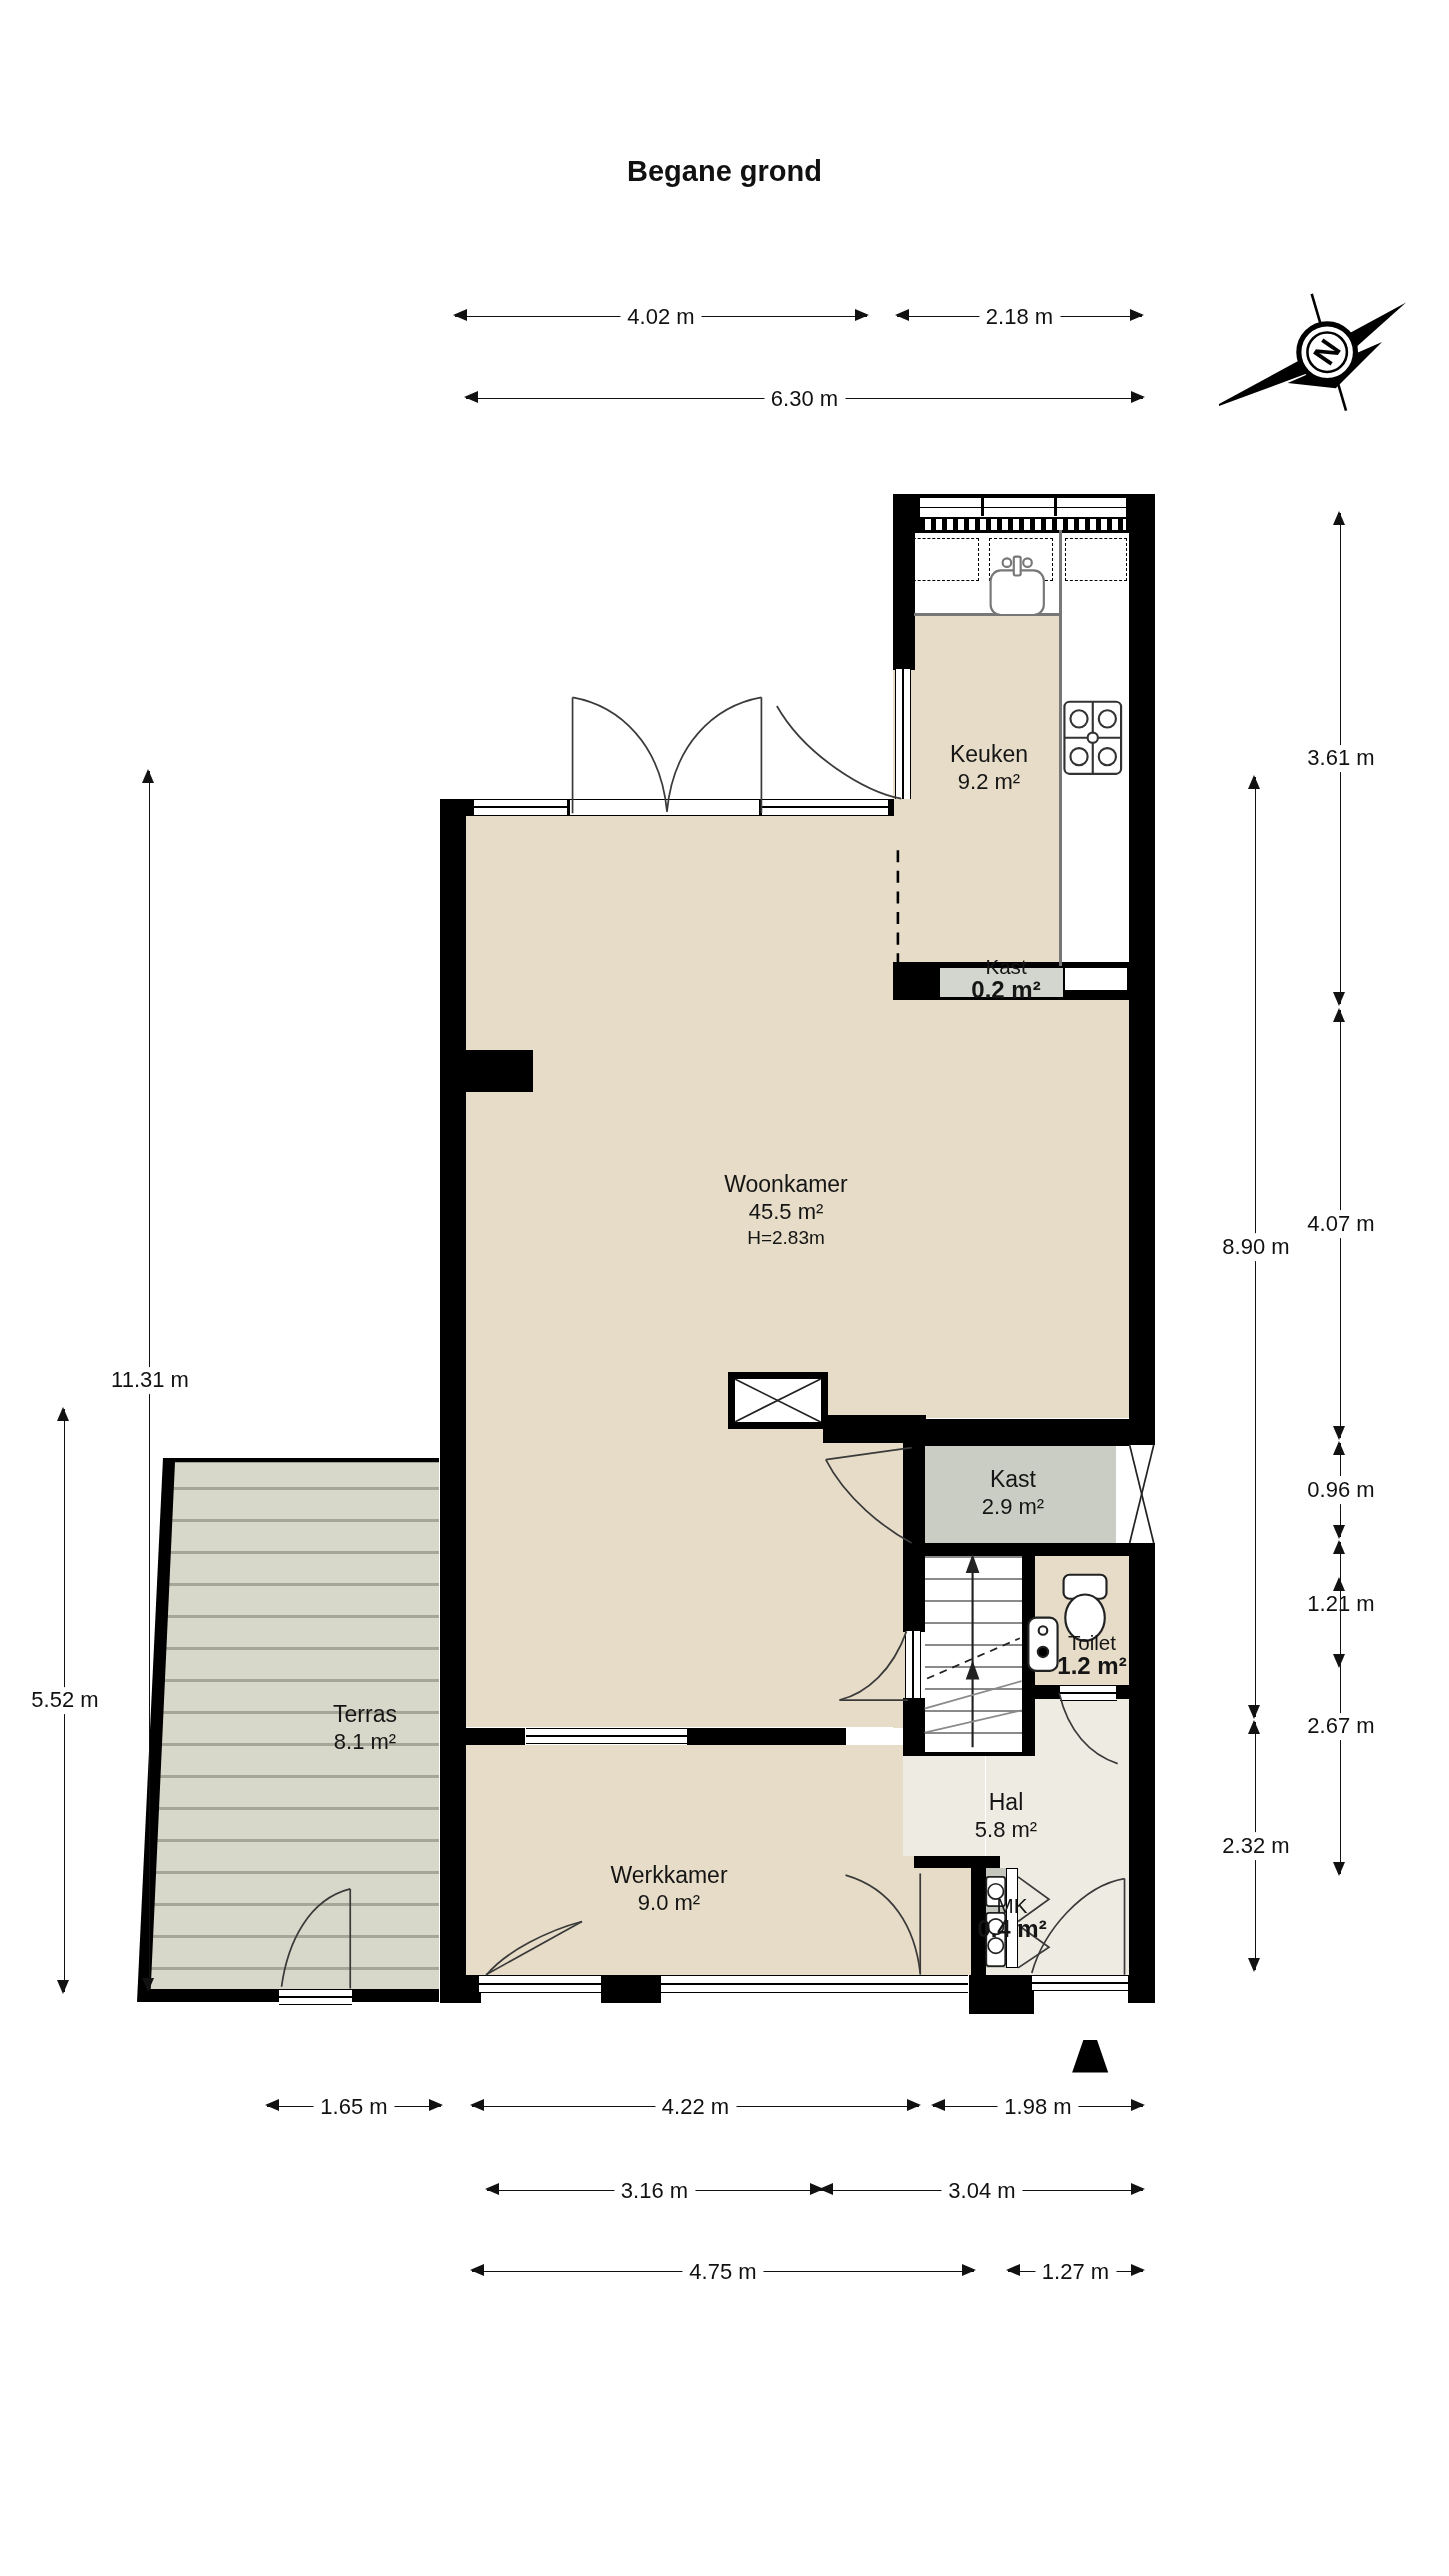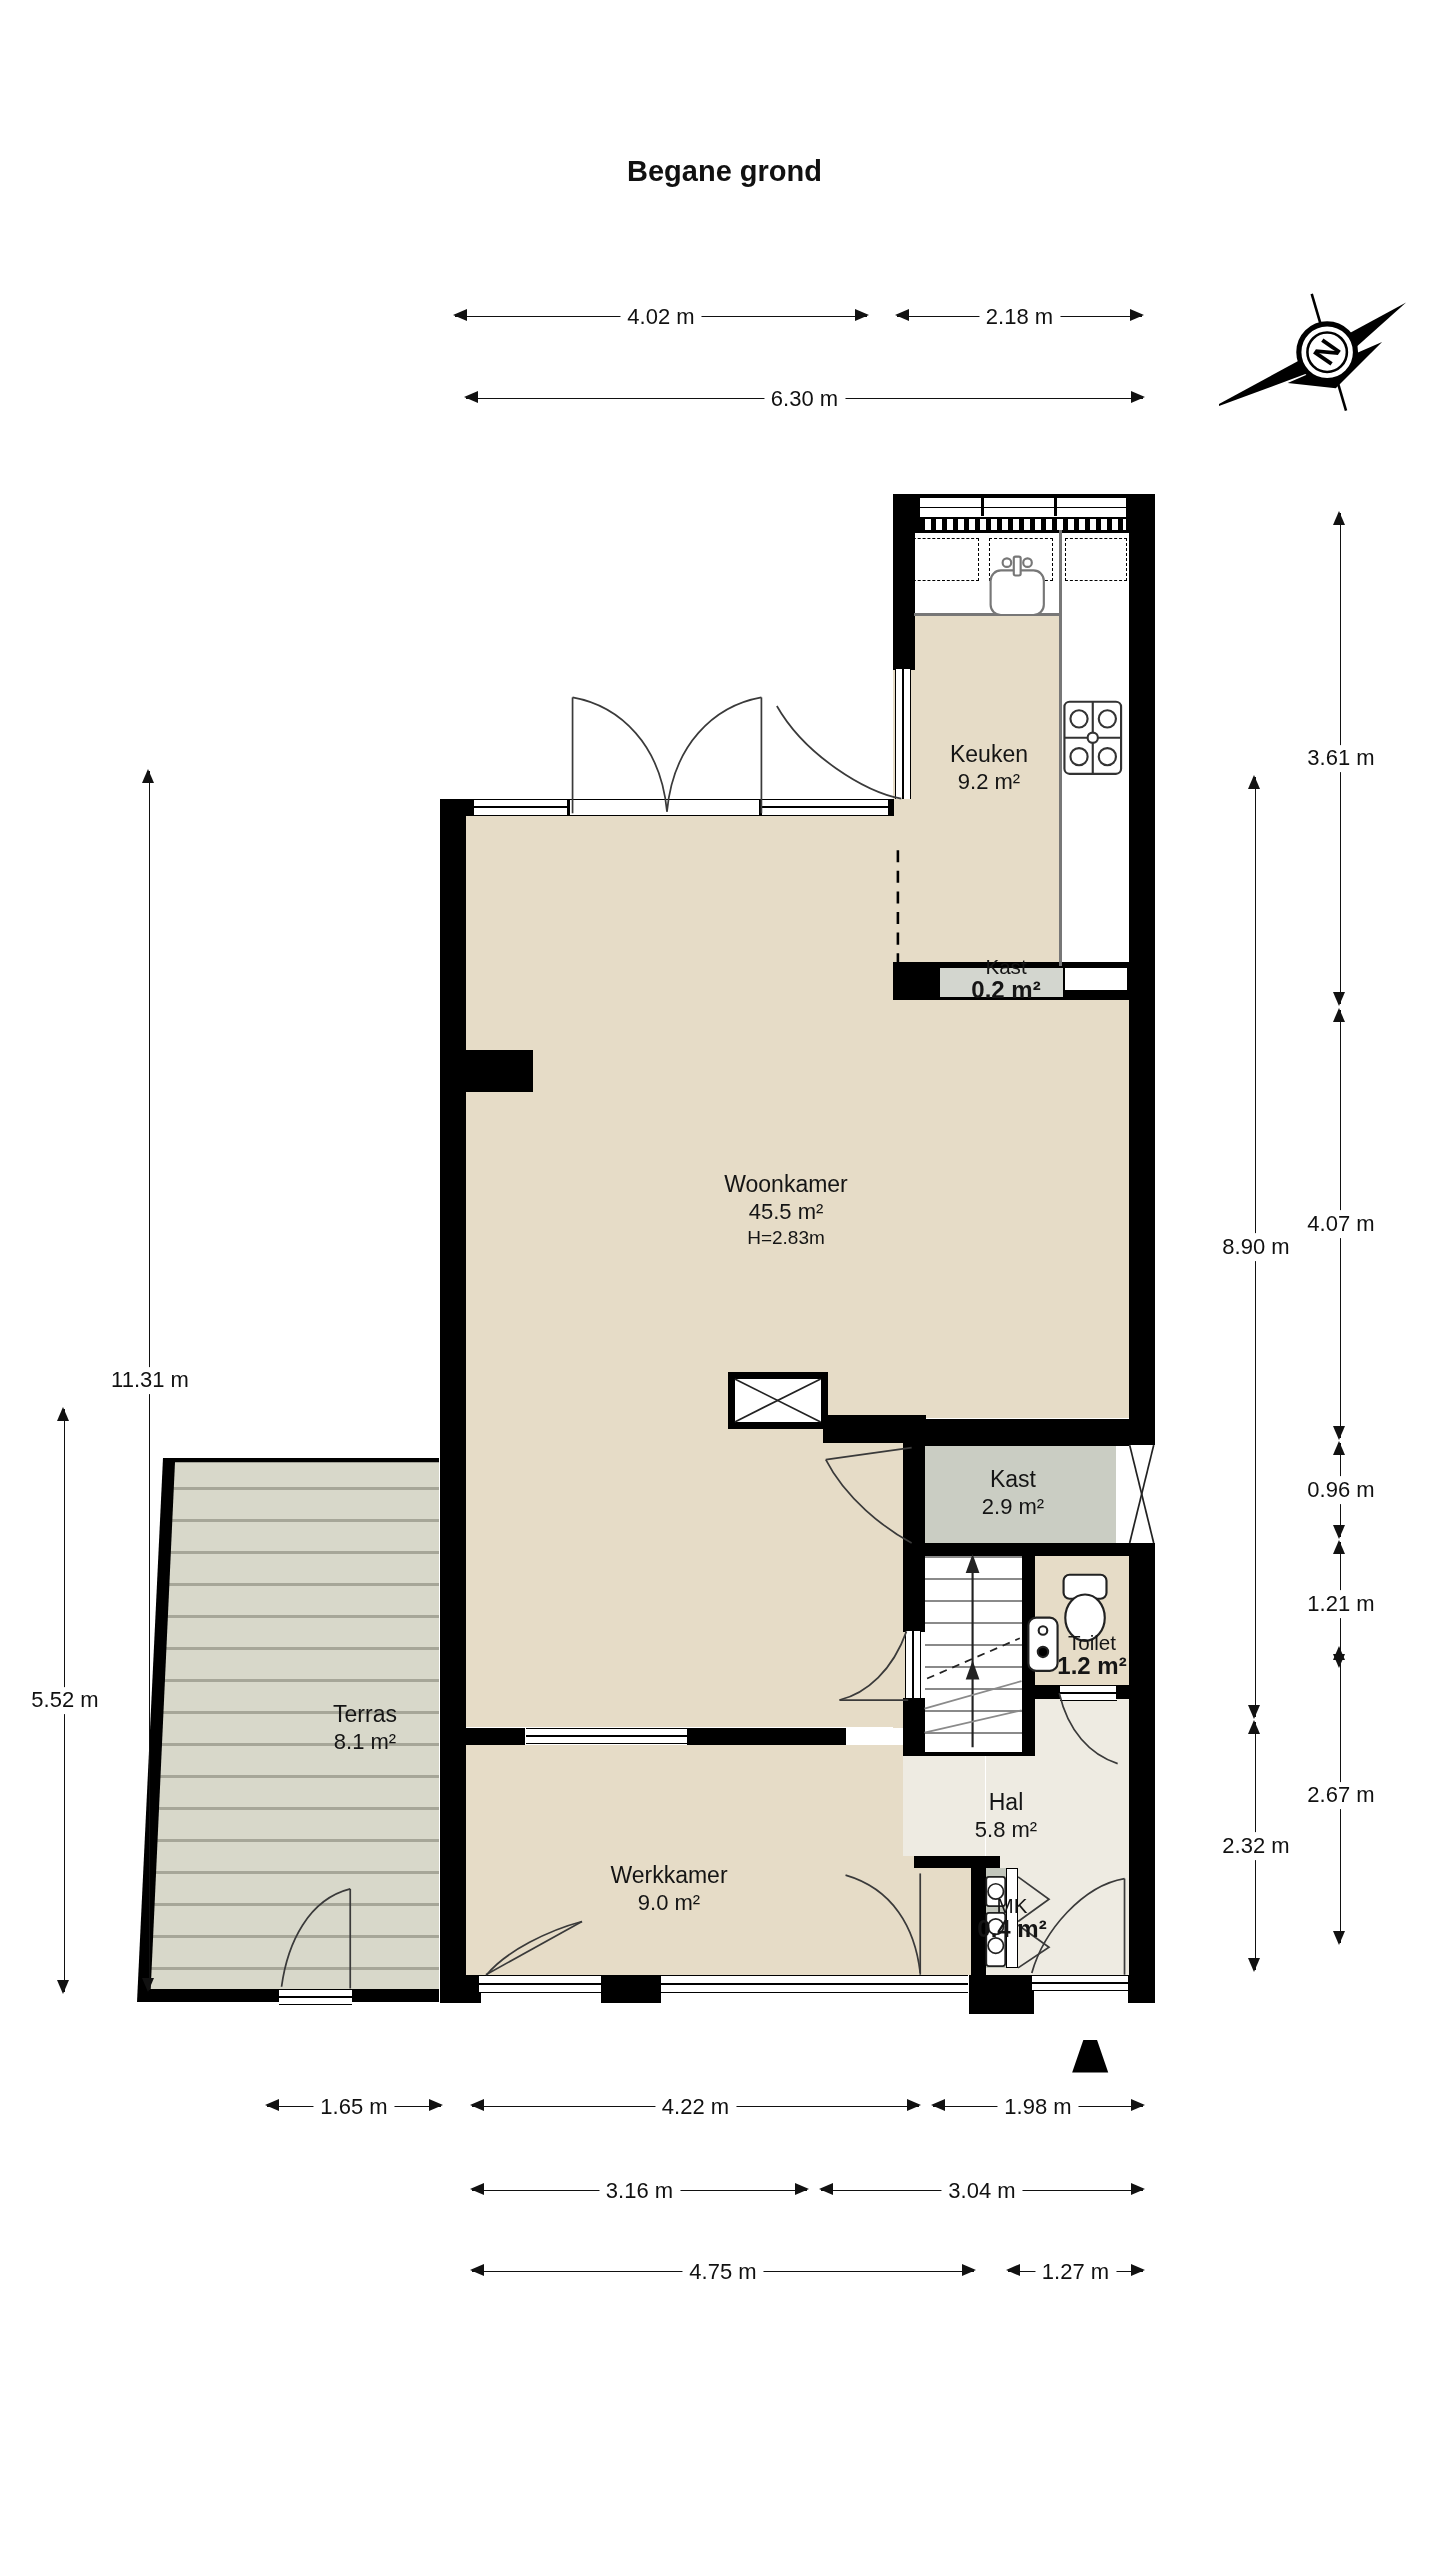--- a/index.html
+++ b/index.html
@@ -332,42 +332,42 @@
   <div class="vdim" style="left:1340px;top:1443px;height:94px;">
     <i class="ah u"></i>
       <i class="ah d"></i>
       <span class="dlabel">0.96 m</span>
   </div>
   <div class="vdim" style="left:1340px;top:1542px;height:124px;">
     <i class="ah u"></i>
       <i class="ah d"></i>
       <span class="dlabel">1.21 m</span>
   </div>
-  <div class="vdim" style="left:1340px;top:1648px;height:295px;">
+  <div class="vdim" style="left:1340px;top:1579px;height:295px;">
     <i class="ah u"></i>
       <i class="ah d"></i>
       <span class="dlabel">2.67 m</span>
   </div>
 
   <div class="hdim" style="left:267px;top:2106px;width:174px;">
     <i class="ah l"></i>
       <i class="ah r"></i>
       <span class="dlabel">1.65 m</span>
   </div>
   <div class="hdim" style="left:472px;top:2106px;width:447px;">
     <i class="ah l"></i>
       <i class="ah r"></i>
       <span class="dlabel">4.22 m</span>
   </div>
   <div class="hdim" style="left:933px;top:2106px;width:210px;text-align:right;">
     <i class="ah l"></i>
       <i class="ah r"></i>
       <span class="dlabel">1.98 m</span>
   </div>
-  <div class="hdim" style="left:472px;top:2190px;width:335px;">
+  <div class="hdim" style="left:487px;top:2190px;width:335px;">
     <i class="ah l"></i>
       <i class="ah r"></i>
       <span class="dlabel">3.16 m</span>
   </div>
   <div class="hdim" style="left:821px;top:2190px;width:322px;">
     <i class="ah l"></i>
       <i class="ah r"></i>
       <span class="dlabel">3.04 m</span>
   </div>
   <div class="hdim" style="left:472px;top:2271px;width:502px;">

